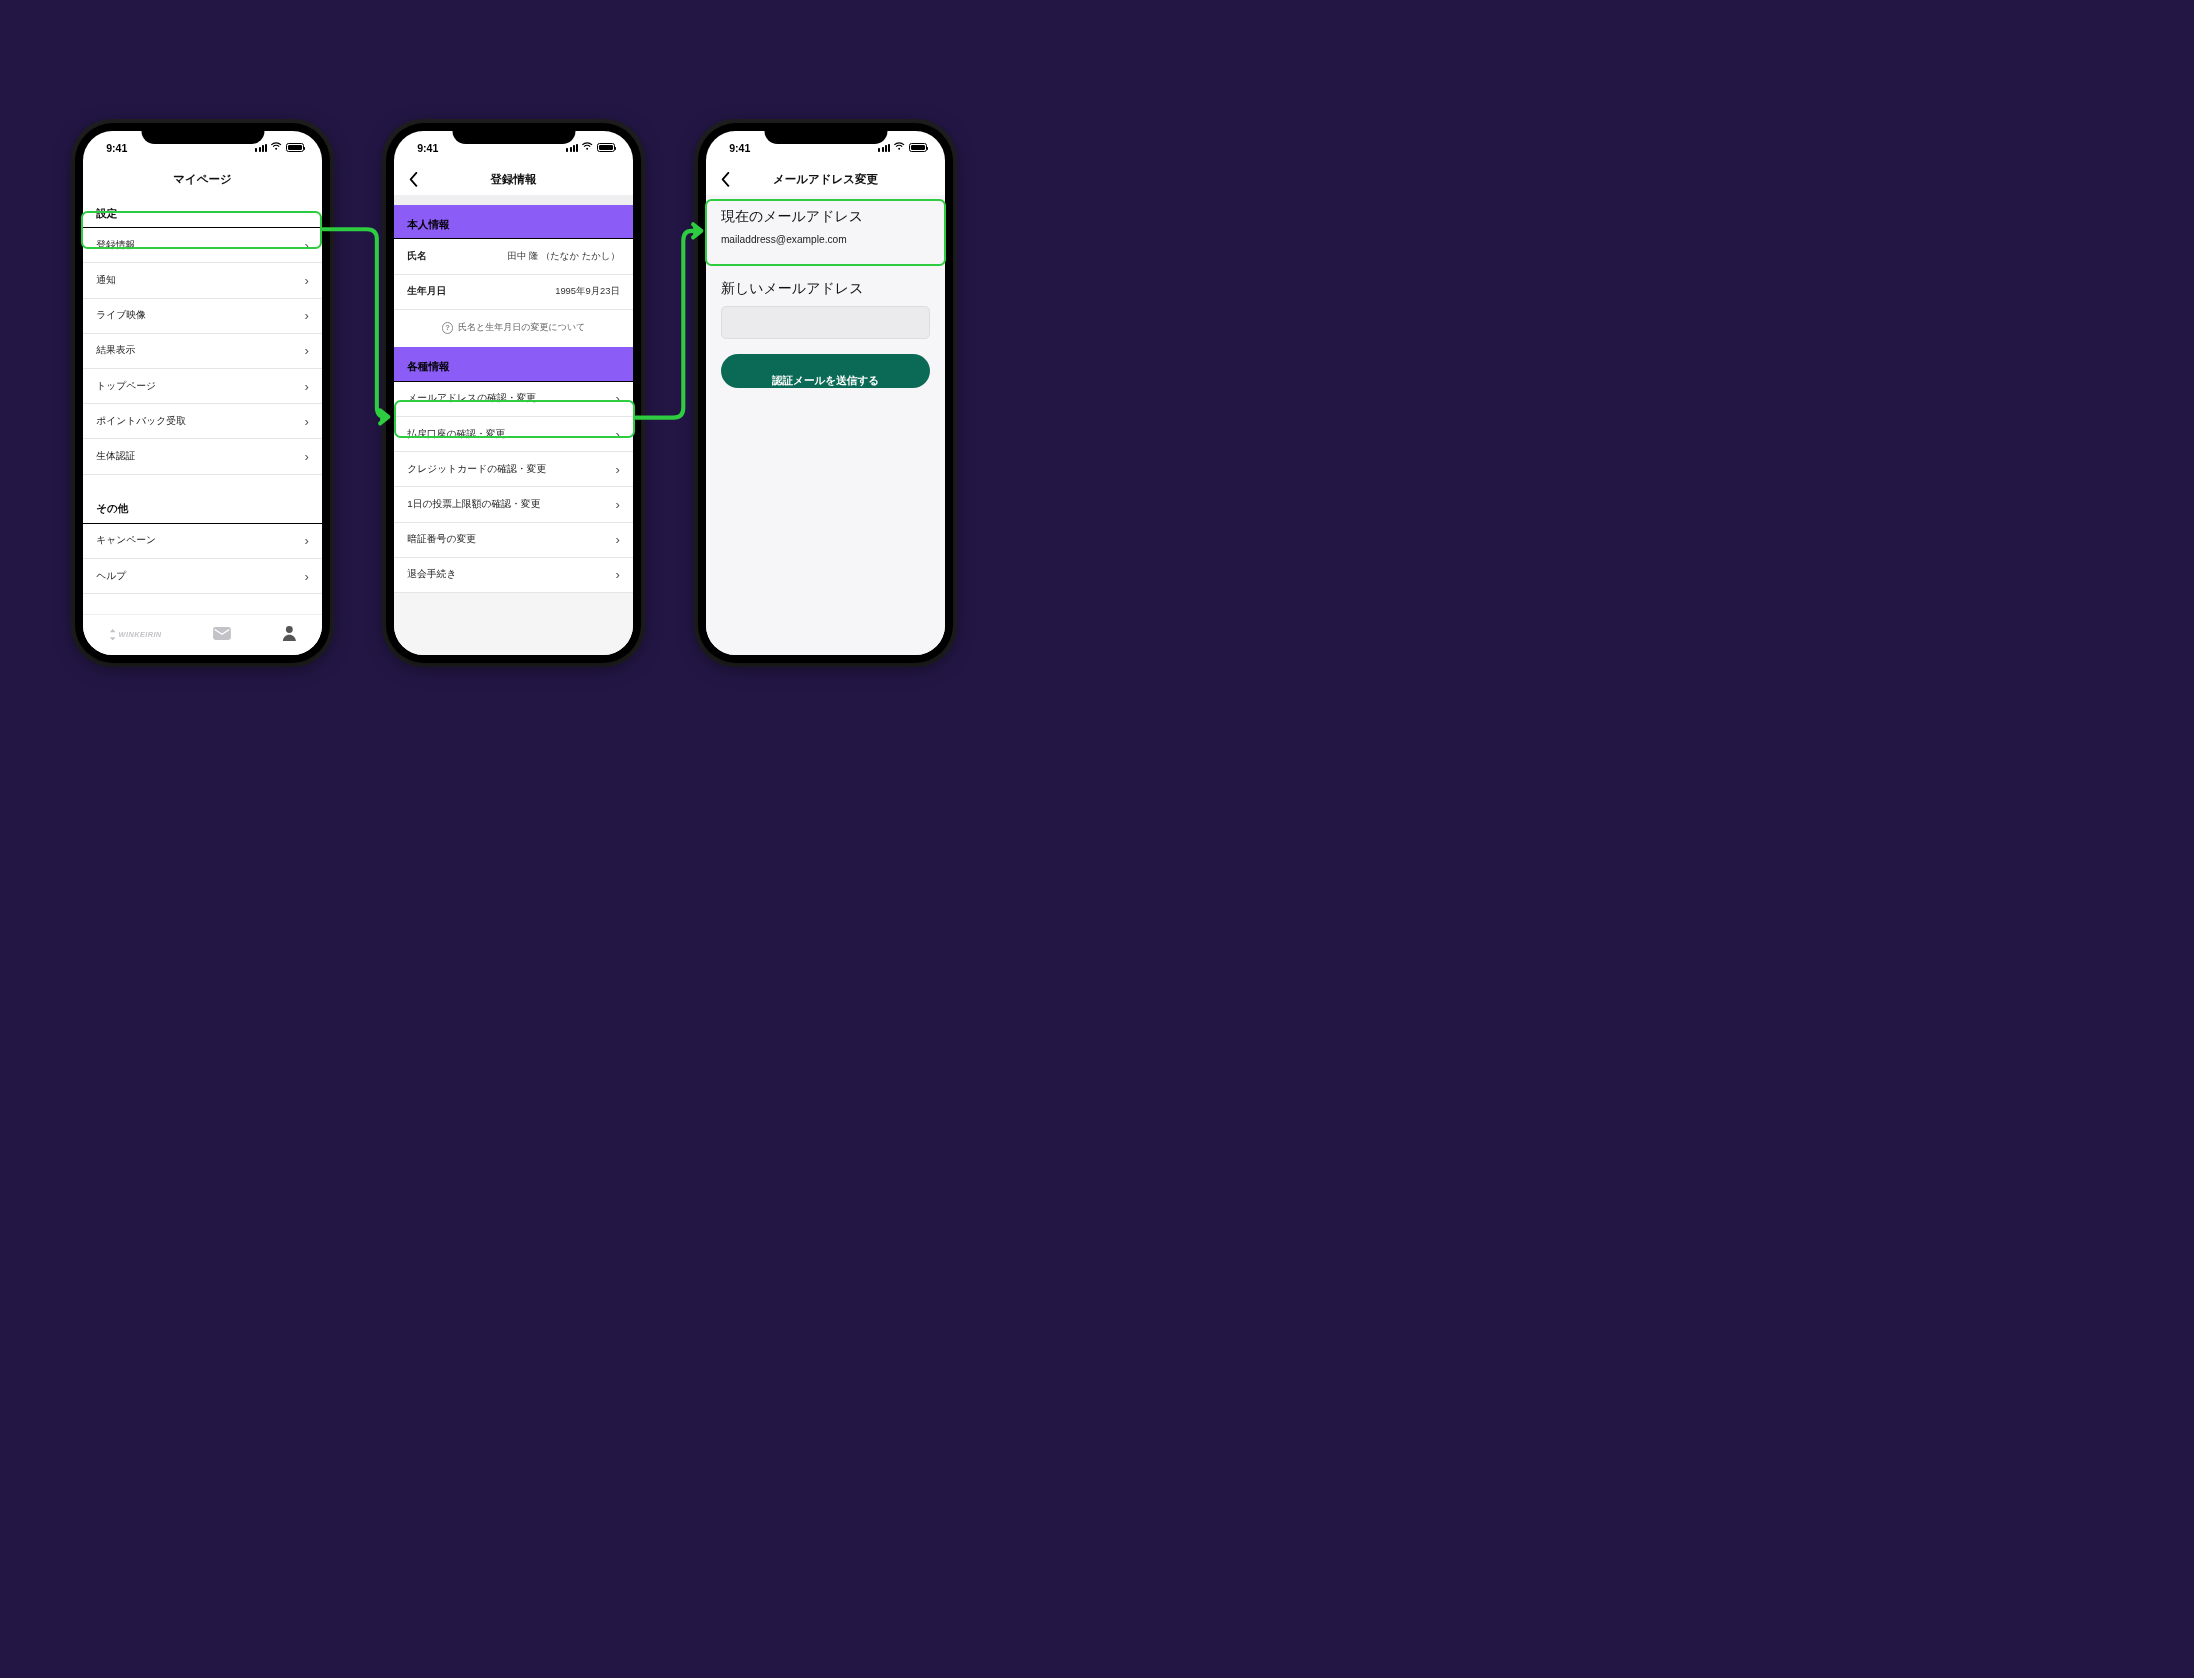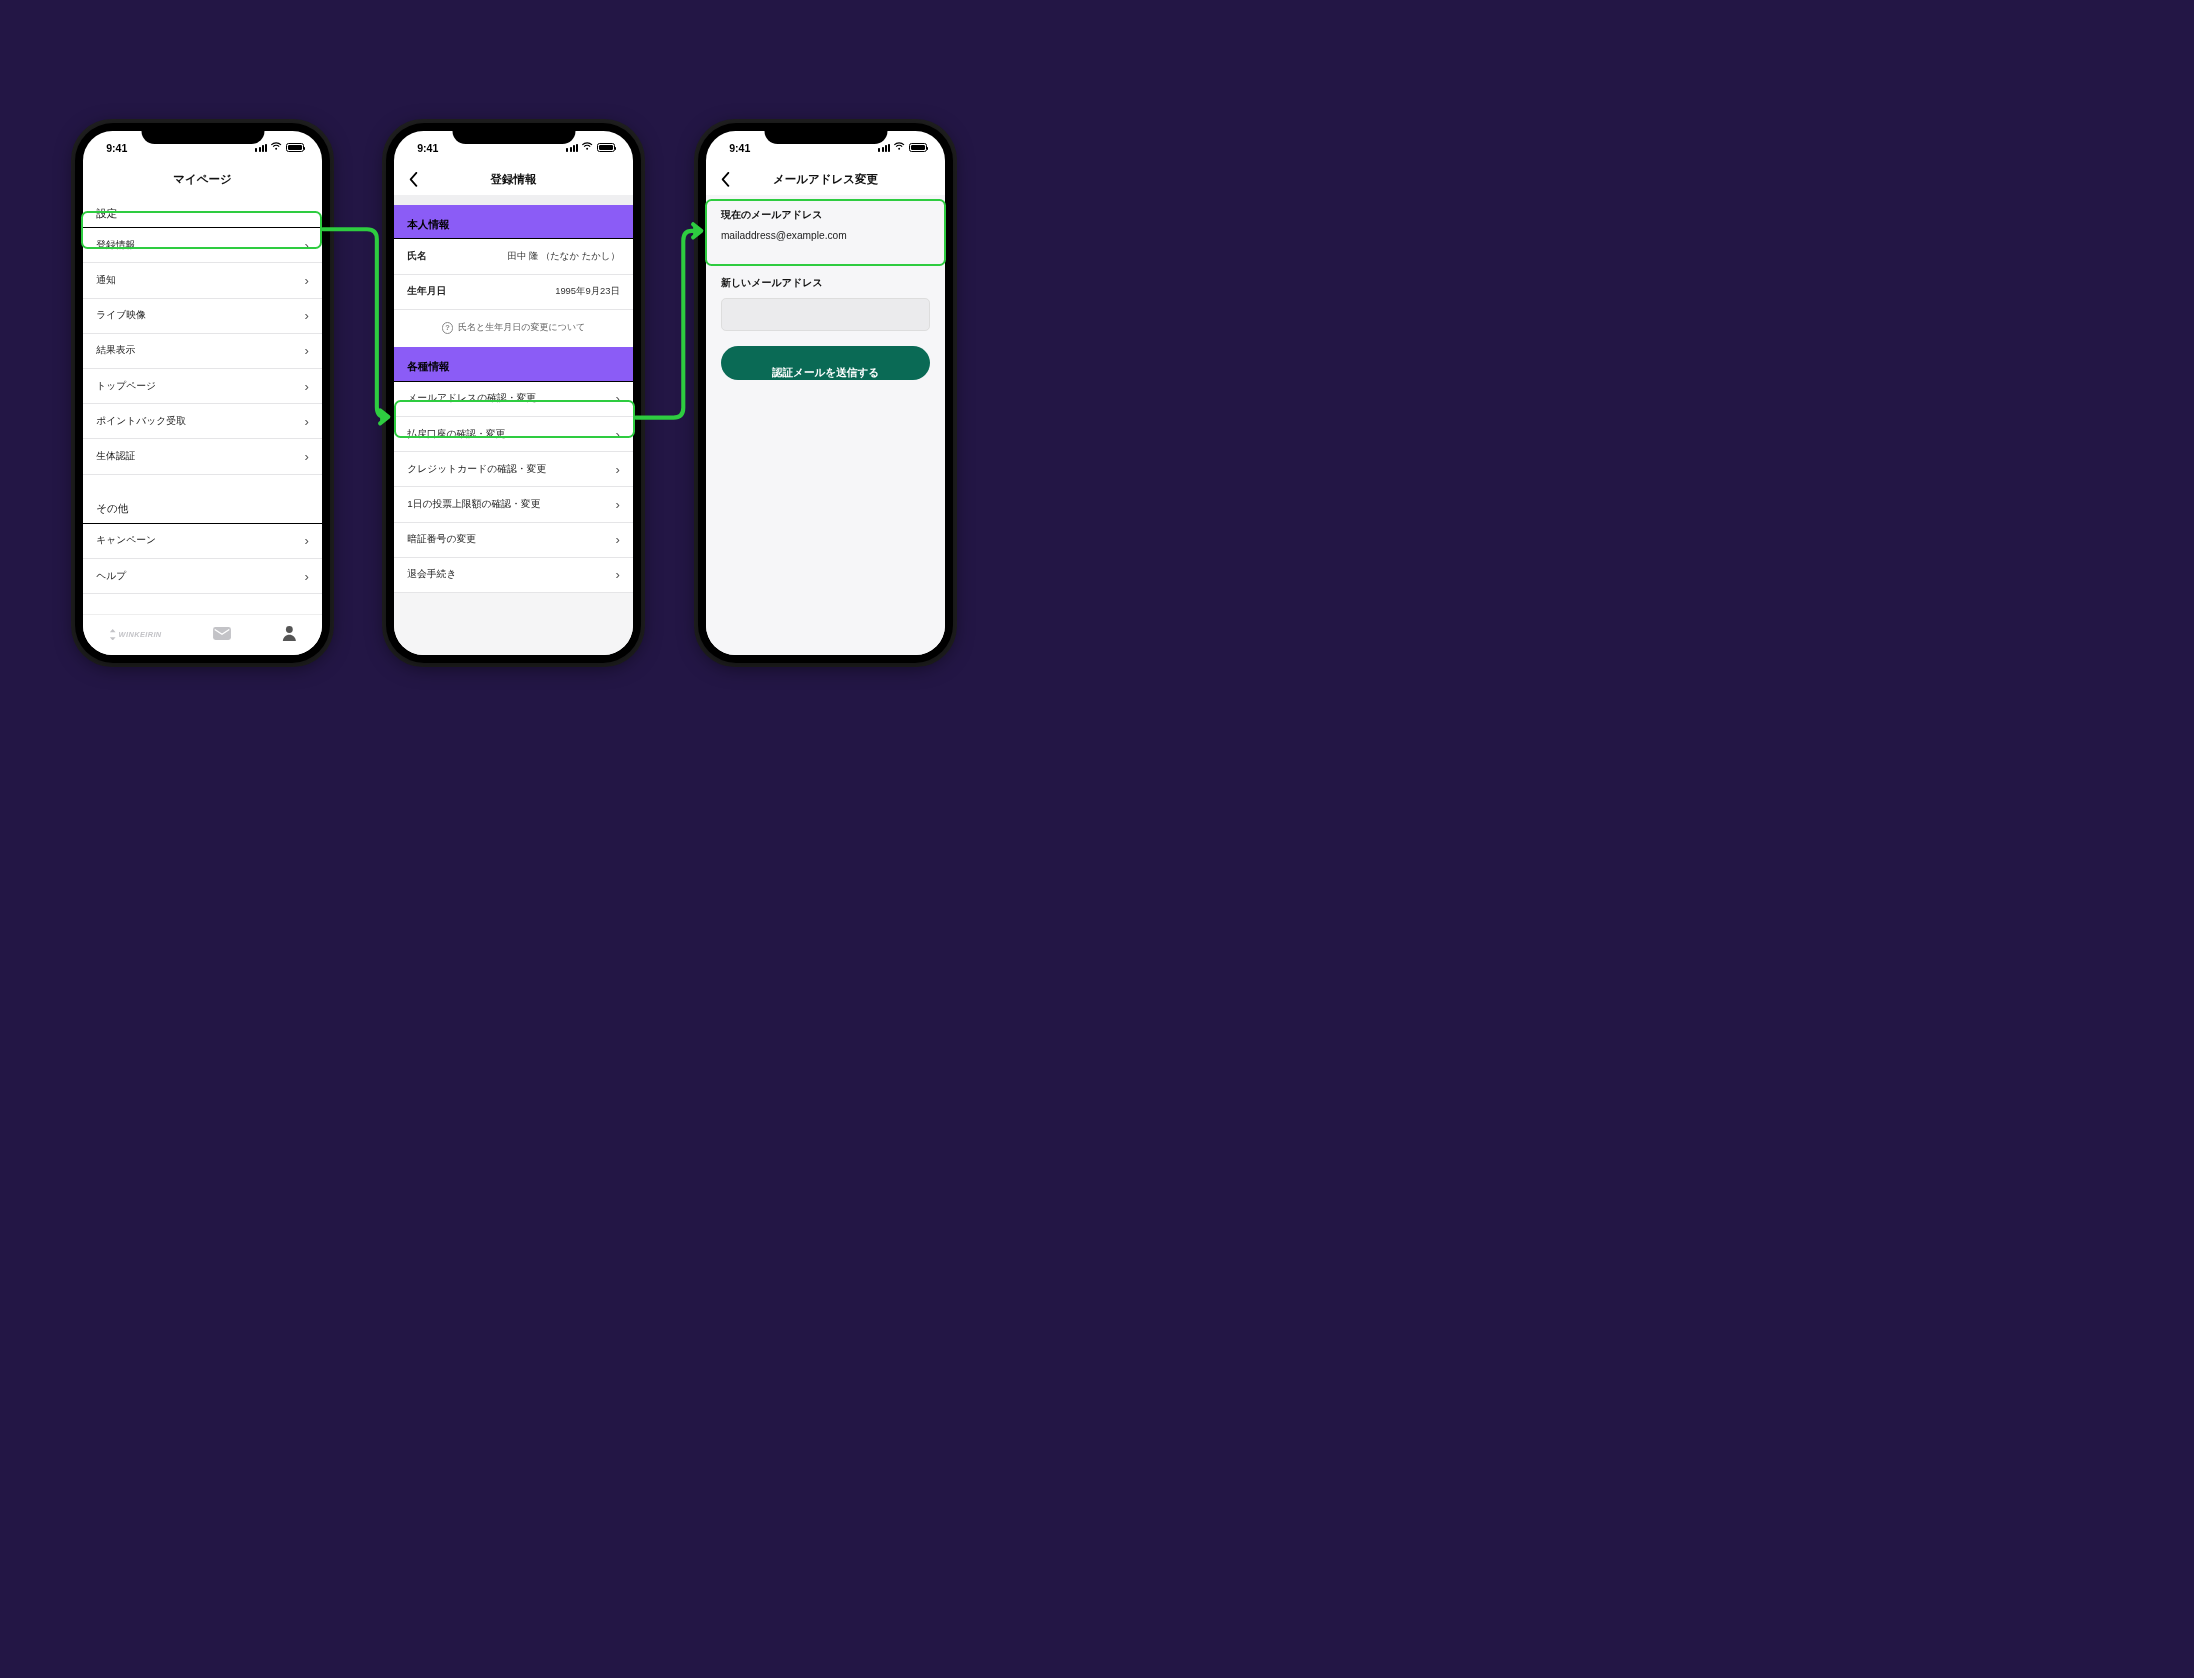--- a/index.html
+++ b/index.html
@@ -102,21 +102,21 @@
   }
   .content {
     flex: 1;
     overflow: hidden;
     background: #f5f5f6;
   }
   .content.white { background:#fff; }
 
   .sect-title {
     font-size: 10.6px;
-    font-weight: 400;
+    font-weight: 700;
     color: #111;
     padding: 11.5px 13px 6.5px;
     border-bottom: 1.2px solid #000;
     margin: 0 0 0 0;
     background:#fff;
   }
   .sect-gap { height: 16.4px; }
 
   .row {
     display: flex;
@@ -163,21 +163,21 @@
   .tabbar{
     height:41px;display:flex;justify-content:space-around;align-items:center;
     border-top:0.8px solid #eee;background:#fff;flex-shrink:0;
   }
   .tabbar .tab{color:#b5b5b9;font-size:16.4px;display:flex;flex-direction:column;align-items:center;gap:0.8px}
   .brand{display:flex;flex-direction:row;align-items:center;line-height:.75;font-weight:900;
     font-size:7.4px;letter-spacing:0.4px;color:#c3c3c7;font-style:italic}
   .brand-row{display:flex;align-items:center;gap:2.5px}
 
   .field-block{padding:13px 14.7px 0}
-  .field-title{font-size:10px;font-weight:700;color:#111;margin-bottom:8.2px}
+  .field-title{font-size:14px;font-weight:400;color:#111;margin-bottom:8.2px}
   .field-static{font-size:10.2px;color:#222;margin-bottom:3.3px}
   .field-input{
     width:100%;height:33px;background:#ebebed;border:0.8px solid #ddd;border-radius:4.9px;
     padding:0 9.8px;font-size:10.6px;
   }
   .btn-primary{
     margin:14.7px 14.7px 0;height:34px;border-radius:17px;background:#0a6a55;
     color:#fff;font-size:10.6px;font-weight:700;display:flex;align-items:flex-end;justify-content:center;
   }
 

